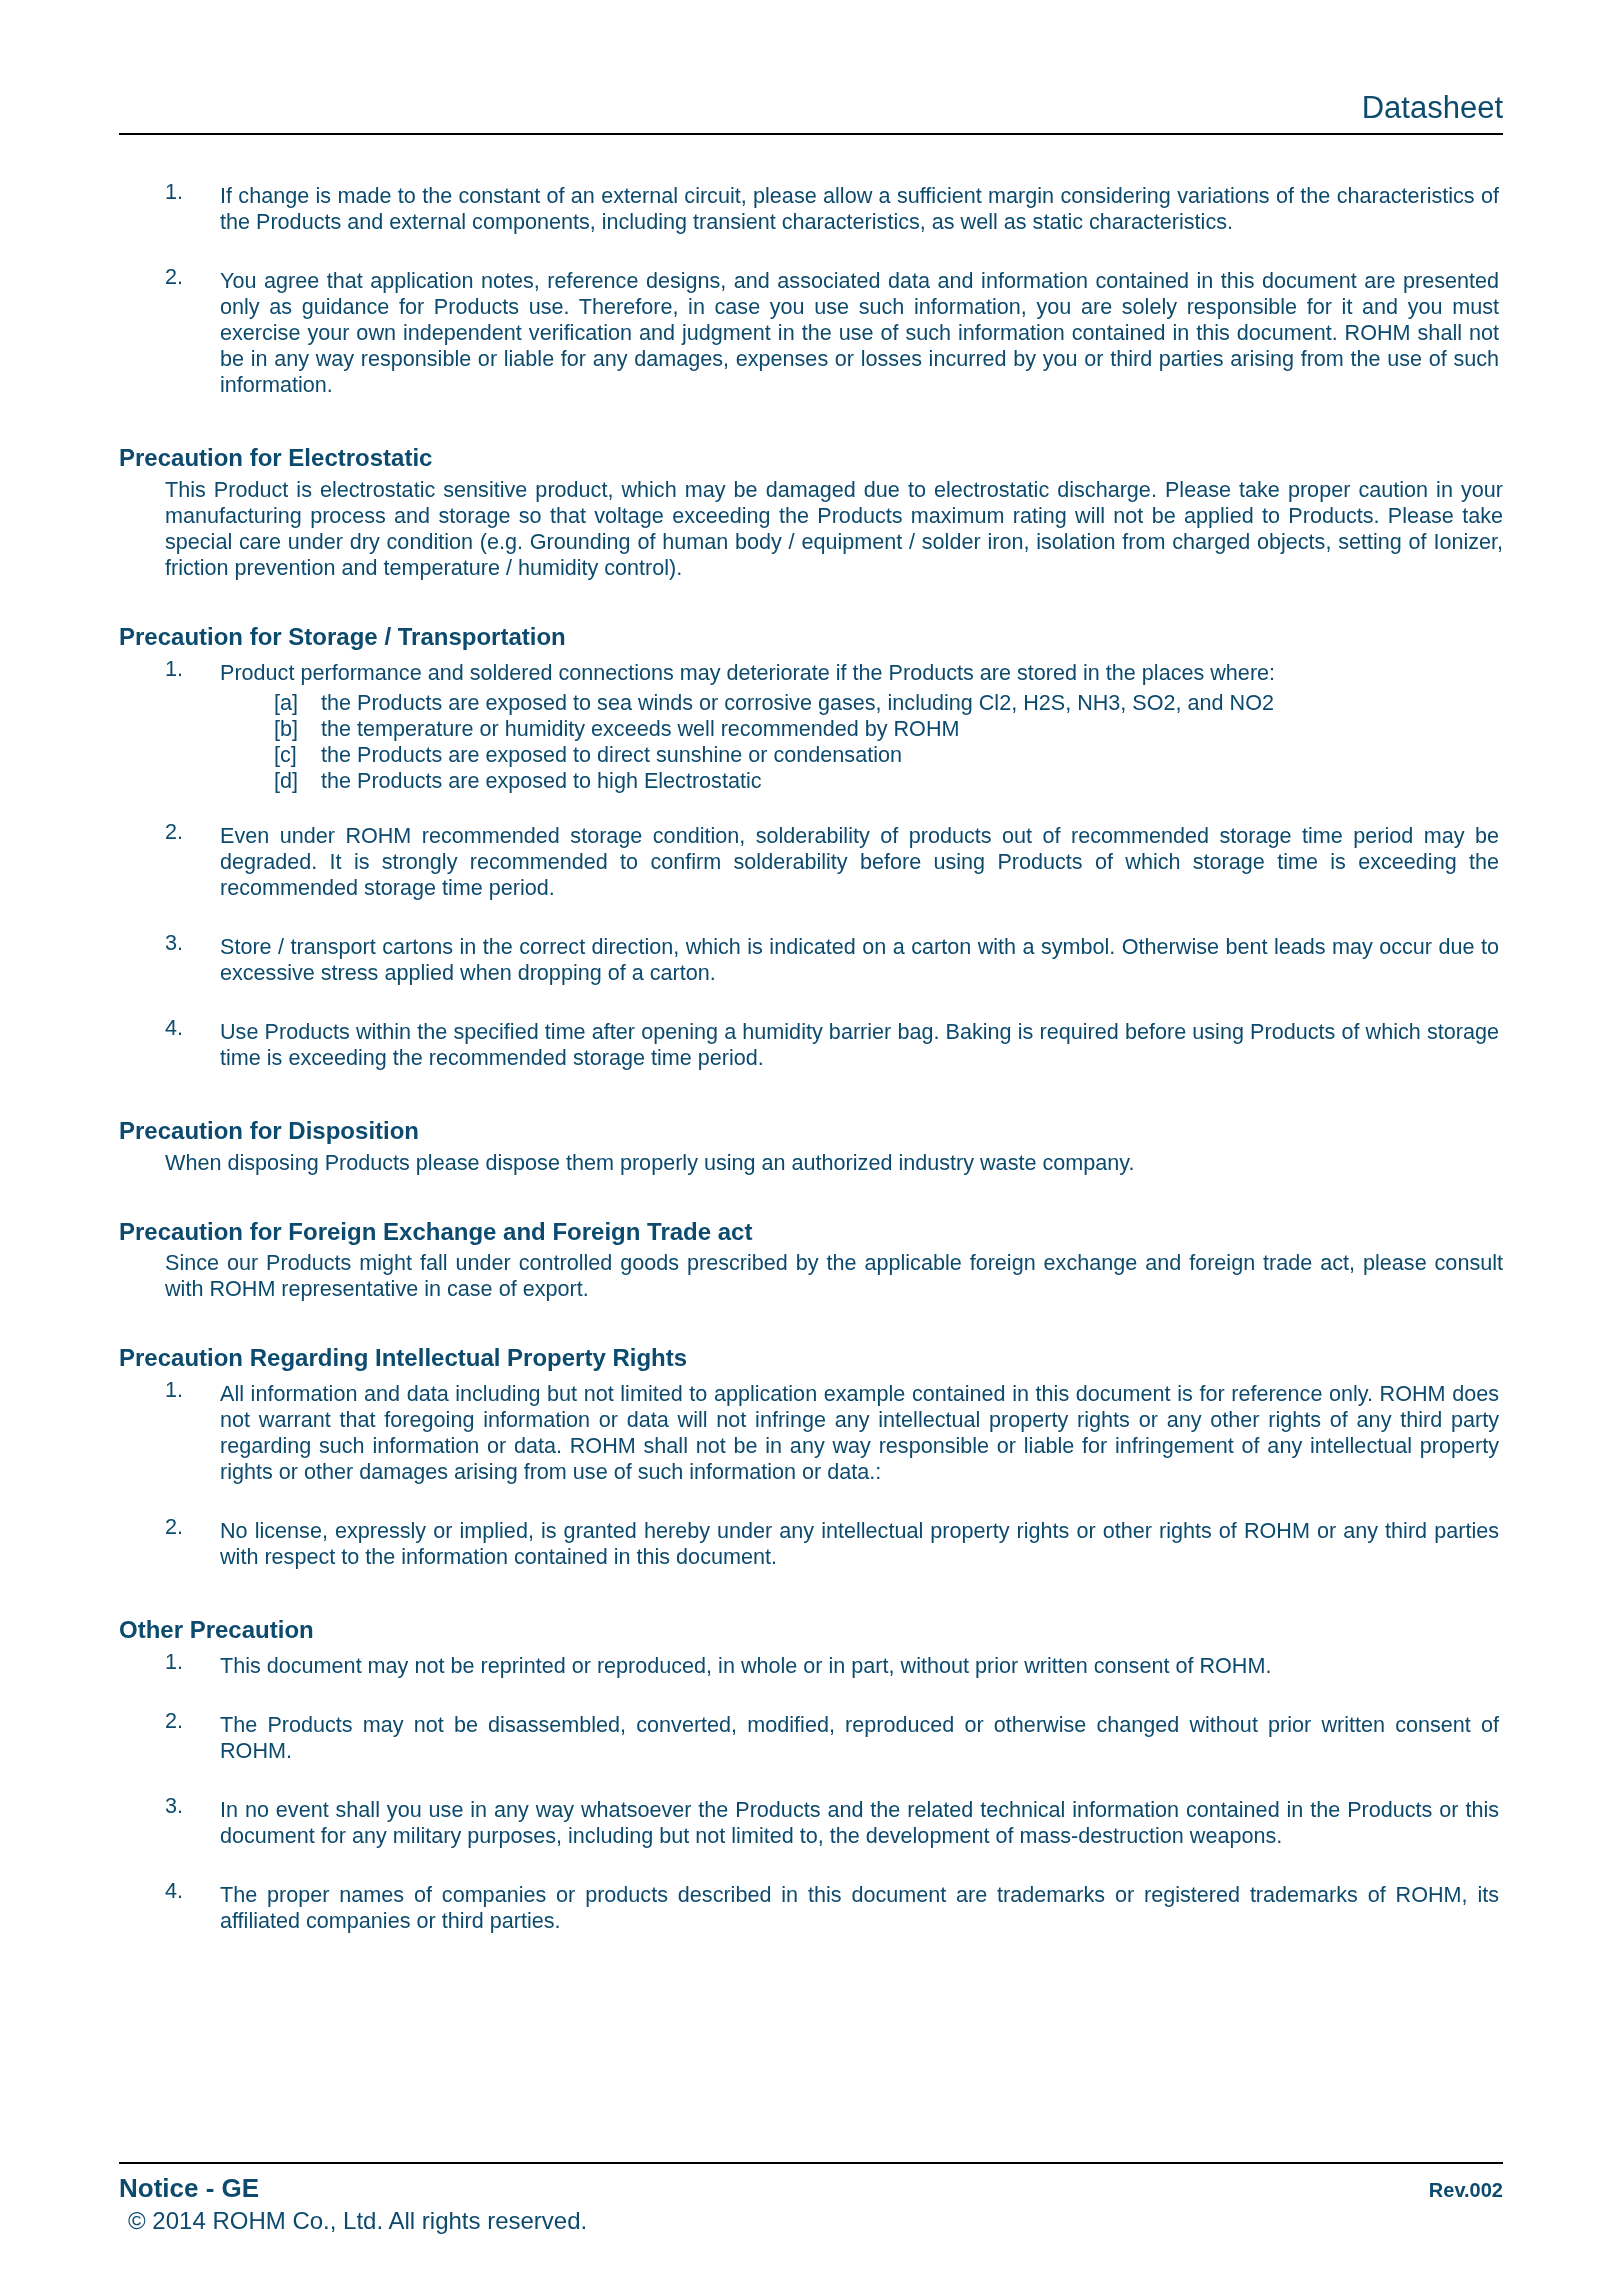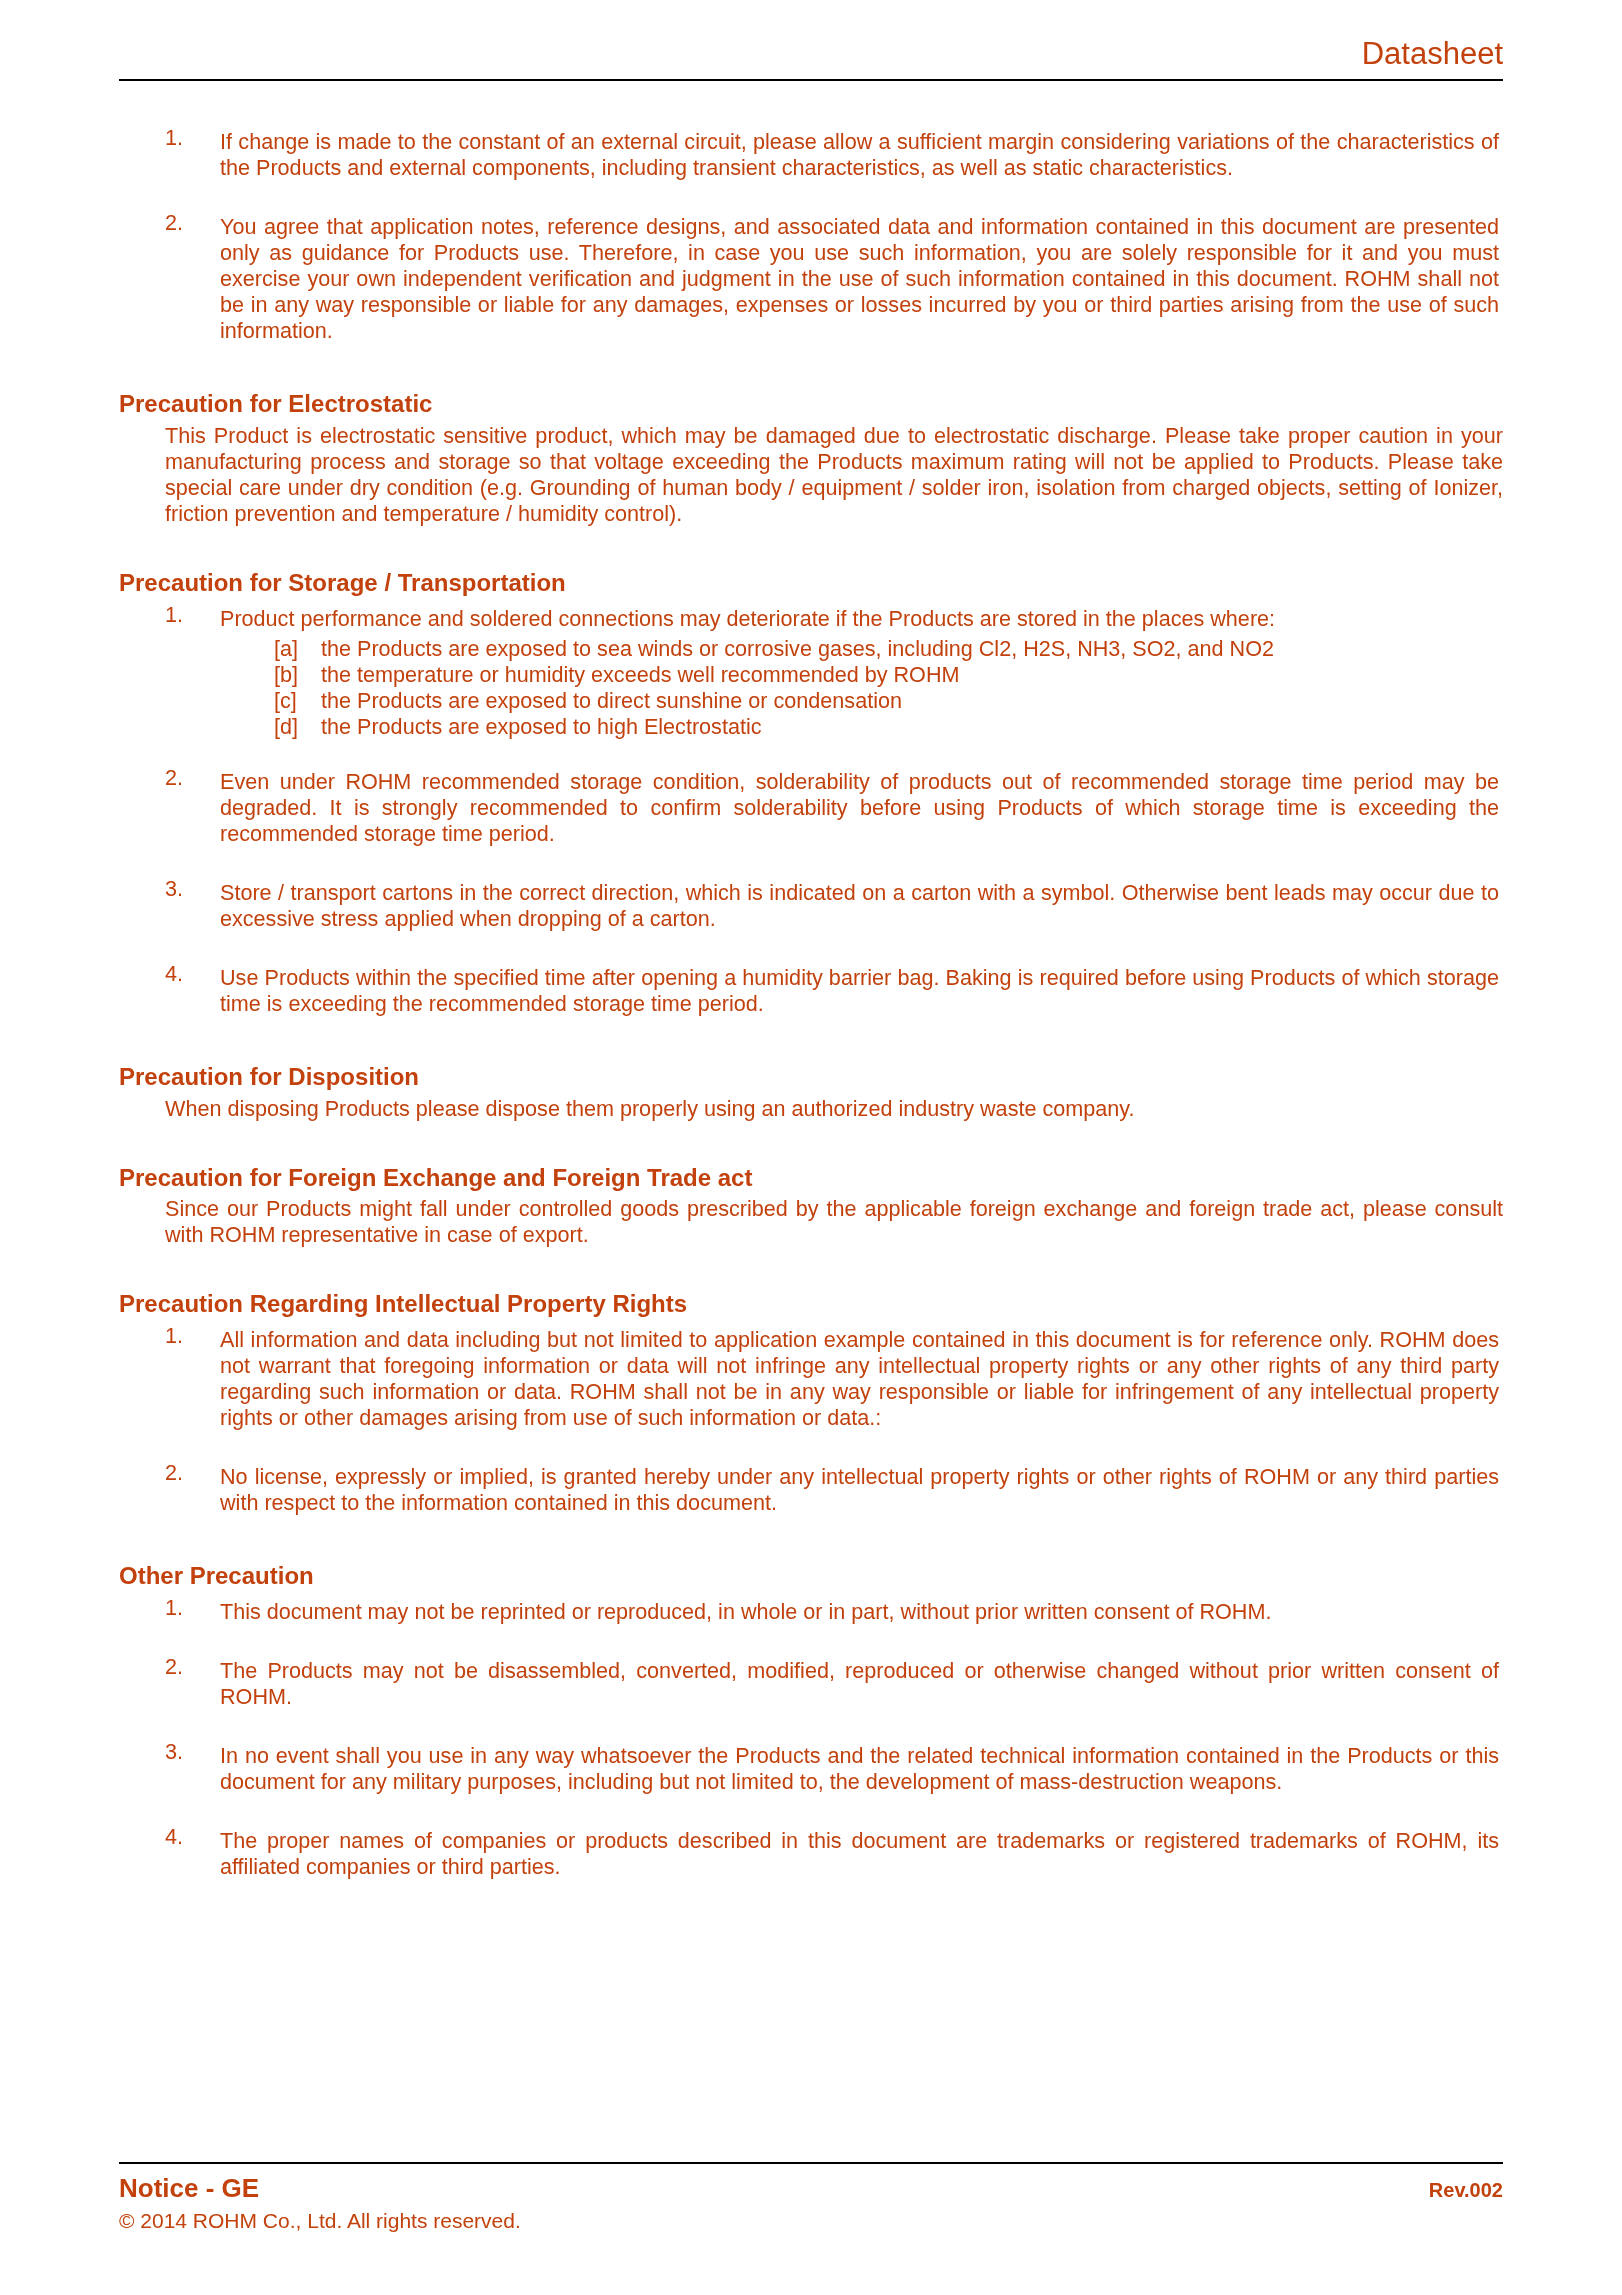--- a/index.html
+++ b/index.html
@@ -4,25 +4,25 @@
 <style>
   html, body {
     margin: 0;
     padding: 0;
     background: #ffffff;
   }
   .page {
     width: 1622px;
     height: 2295px;
     box-sizing: border-box;
-    padding: 36px 119px 62px 119px;
+    padding: 90px 119px 62px 119px;
     font-family: "Liberation Sans", "DejaVu Sans", sans-serif;
     font-size: 21.6px;
     line-height: 26px;
-    color: #c2410c;
+    color: #0c4a6e;
     display: flex;
     flex-direction: column;
     overflow: hidden;
   }
   
   .ds-title {
     text-align: right;
     font-size: 31px;
     line-height: 35px;
     font-weight: 400;
@@ -80,23 +80,24 @@
     font-weight: bold;
     font-size: 26px;
     line-height: 31px;
   }
   .footer-rev {
     font-weight: bold;
     font-size: 20px;
     line-height: 30px;
   }
   .copyright {
-    font-size: 21px;
+    font-size: 24px;
     line-height: 25px;
     margin-top: 2.6px;
+    margin-left: 9px;
   }
 </style>
 </head>
 <body>
 
 <div class="page">
 
   <header>
     <div class="ds-title">Datasheet</div>
     <div class="rule header-rule"></div>

